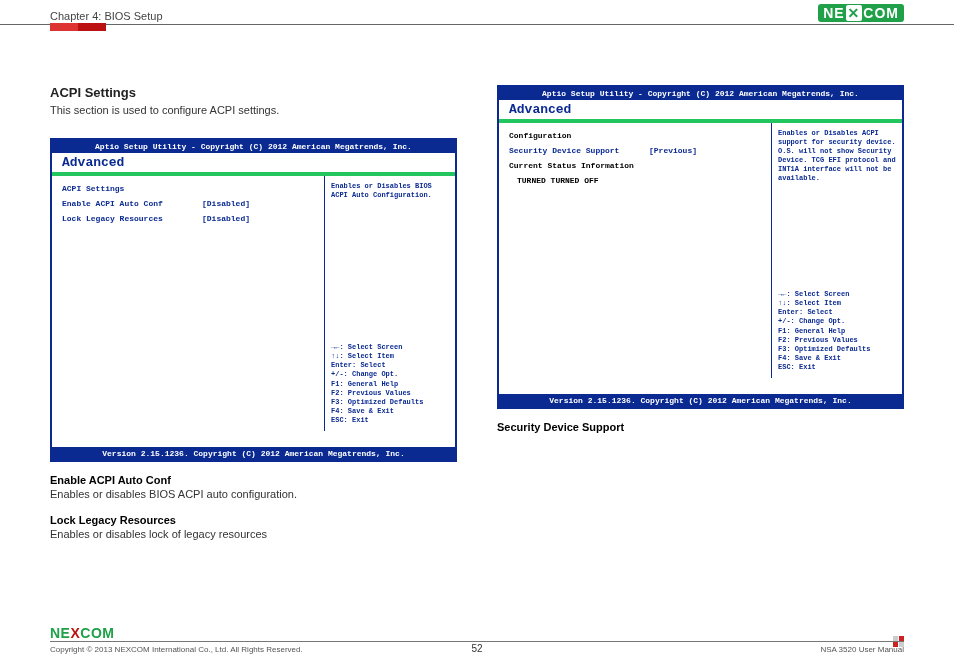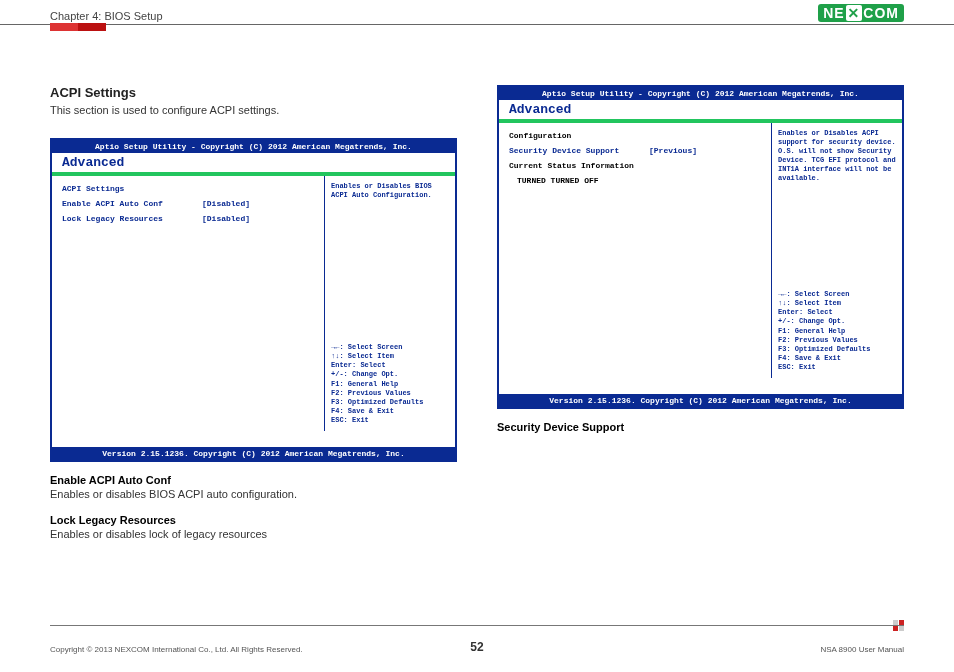--- a/index.html
+++ b/index.html
@@ -82,28 +82,28 @@
   .sub-desc { font-size: 11px; color: #333; margin-top: 1px; line-height:1.35;}
   .footer-bar {
     position: absolute; bottom: 18px; left: 50px; right: 50px;
   }
   .footer-line {
     border-top: 1px solid #777; margin-bottom: 2px;
     position: relative;
   }
   .footer-logo-row {
     display:flex; justify-content:space-between; align-items:flex-end;
-    font-size: 8px; color:#555; margin-top:19px;
+    font-size: 8px; color:#555; margin-top:3px;
   }
   .footer-logo {
     color:#1fa049; font-weight:bold; font-size:14px; letter-spacing:0.5px;
   }
   .footer-logo .x { color:#b11; }
   .page-num { position:absolute; left:50%; bottom:0; transform:translateX(-50%);
-    font-weight:bold; font-size:12px; color:#333;}
+    font-weight:normal; font-size:10px; color:#333;}
   .footer-sq {
     position:absolute; right:0; top:-6px; display:grid;
     grid-template-columns: 5px 5px; grid-template-rows:5px 5px; gap:1px;
   }
   .footer-sq div{ background:#ccc;}
   .footer-sq div.r{ background:#c22;}
 </style>
 </head>
 <body>
 
@@ -203,26 +203,29 @@
       </div>
       <div class="bios-footer">Version 2.15.1236. Copyright (C) 2012 American Megatrends, Inc.</div>
     </div>
 
     <div class="sub-title">Security Device Support</div>
   </div>
 
 </div>
 
 <div class="footer-bar">
+  <div class="footer-logo">
+    <span>NE</span><span class="x">X</span><span>COM</span>
+  </div>
   <div class="footer-line">
     <div class="footer-sq">
         <div></div>
         <div class="r"></div>
         <div class="r"></div>
         <div></div>
       </div>
   </div>
   <div class="footer-logo-row">
     <span>Copyright © 2013 NEXCOM International Co., Ltd. All Rights Reserved.</span>
     <span class="page-num">52</span>
-    <span>NSA 8900 User Manual</span>
+    <span>NSA 3520 User Manual</span>
   </div>
 </div>
 
 </body></html>

